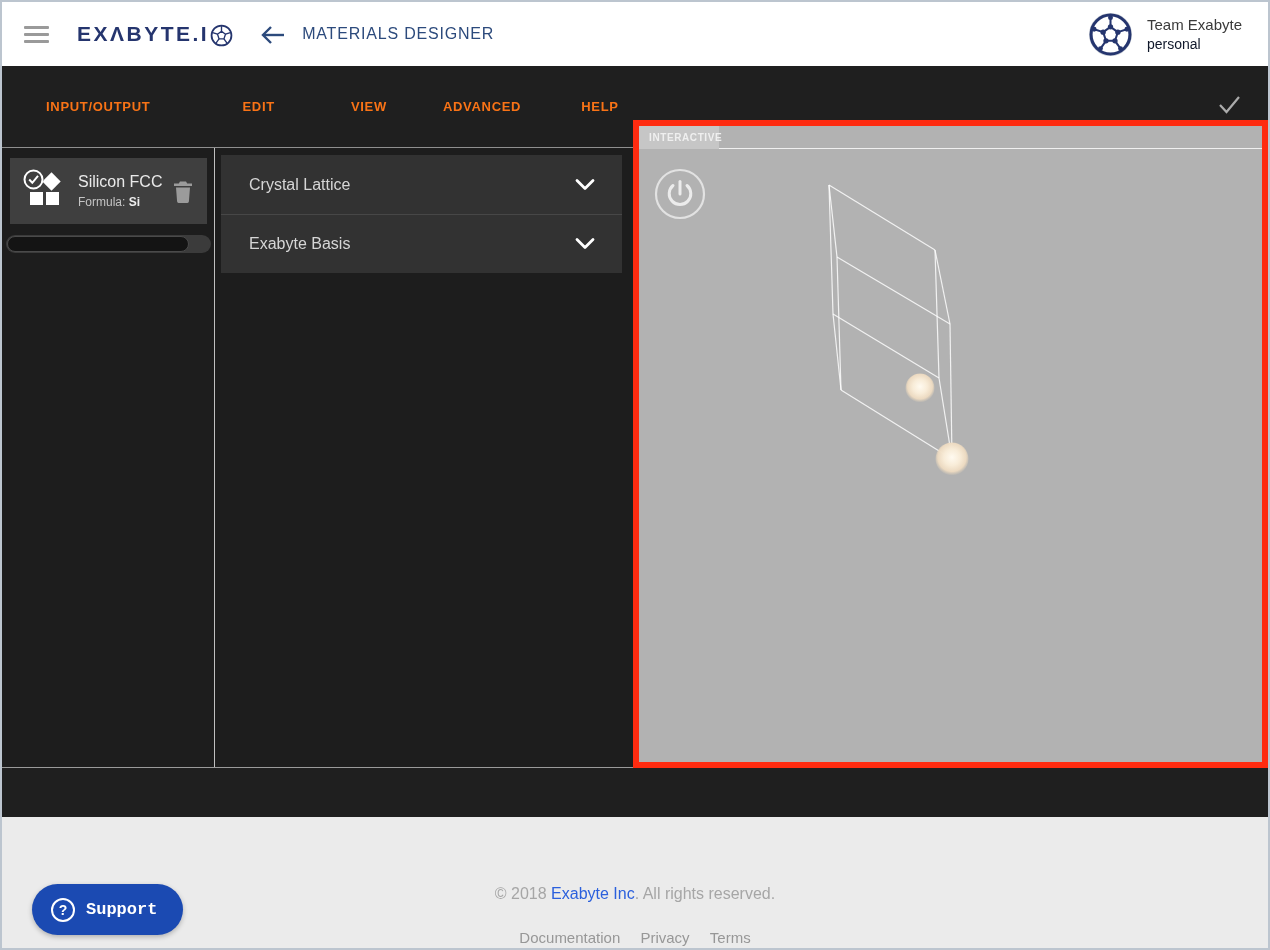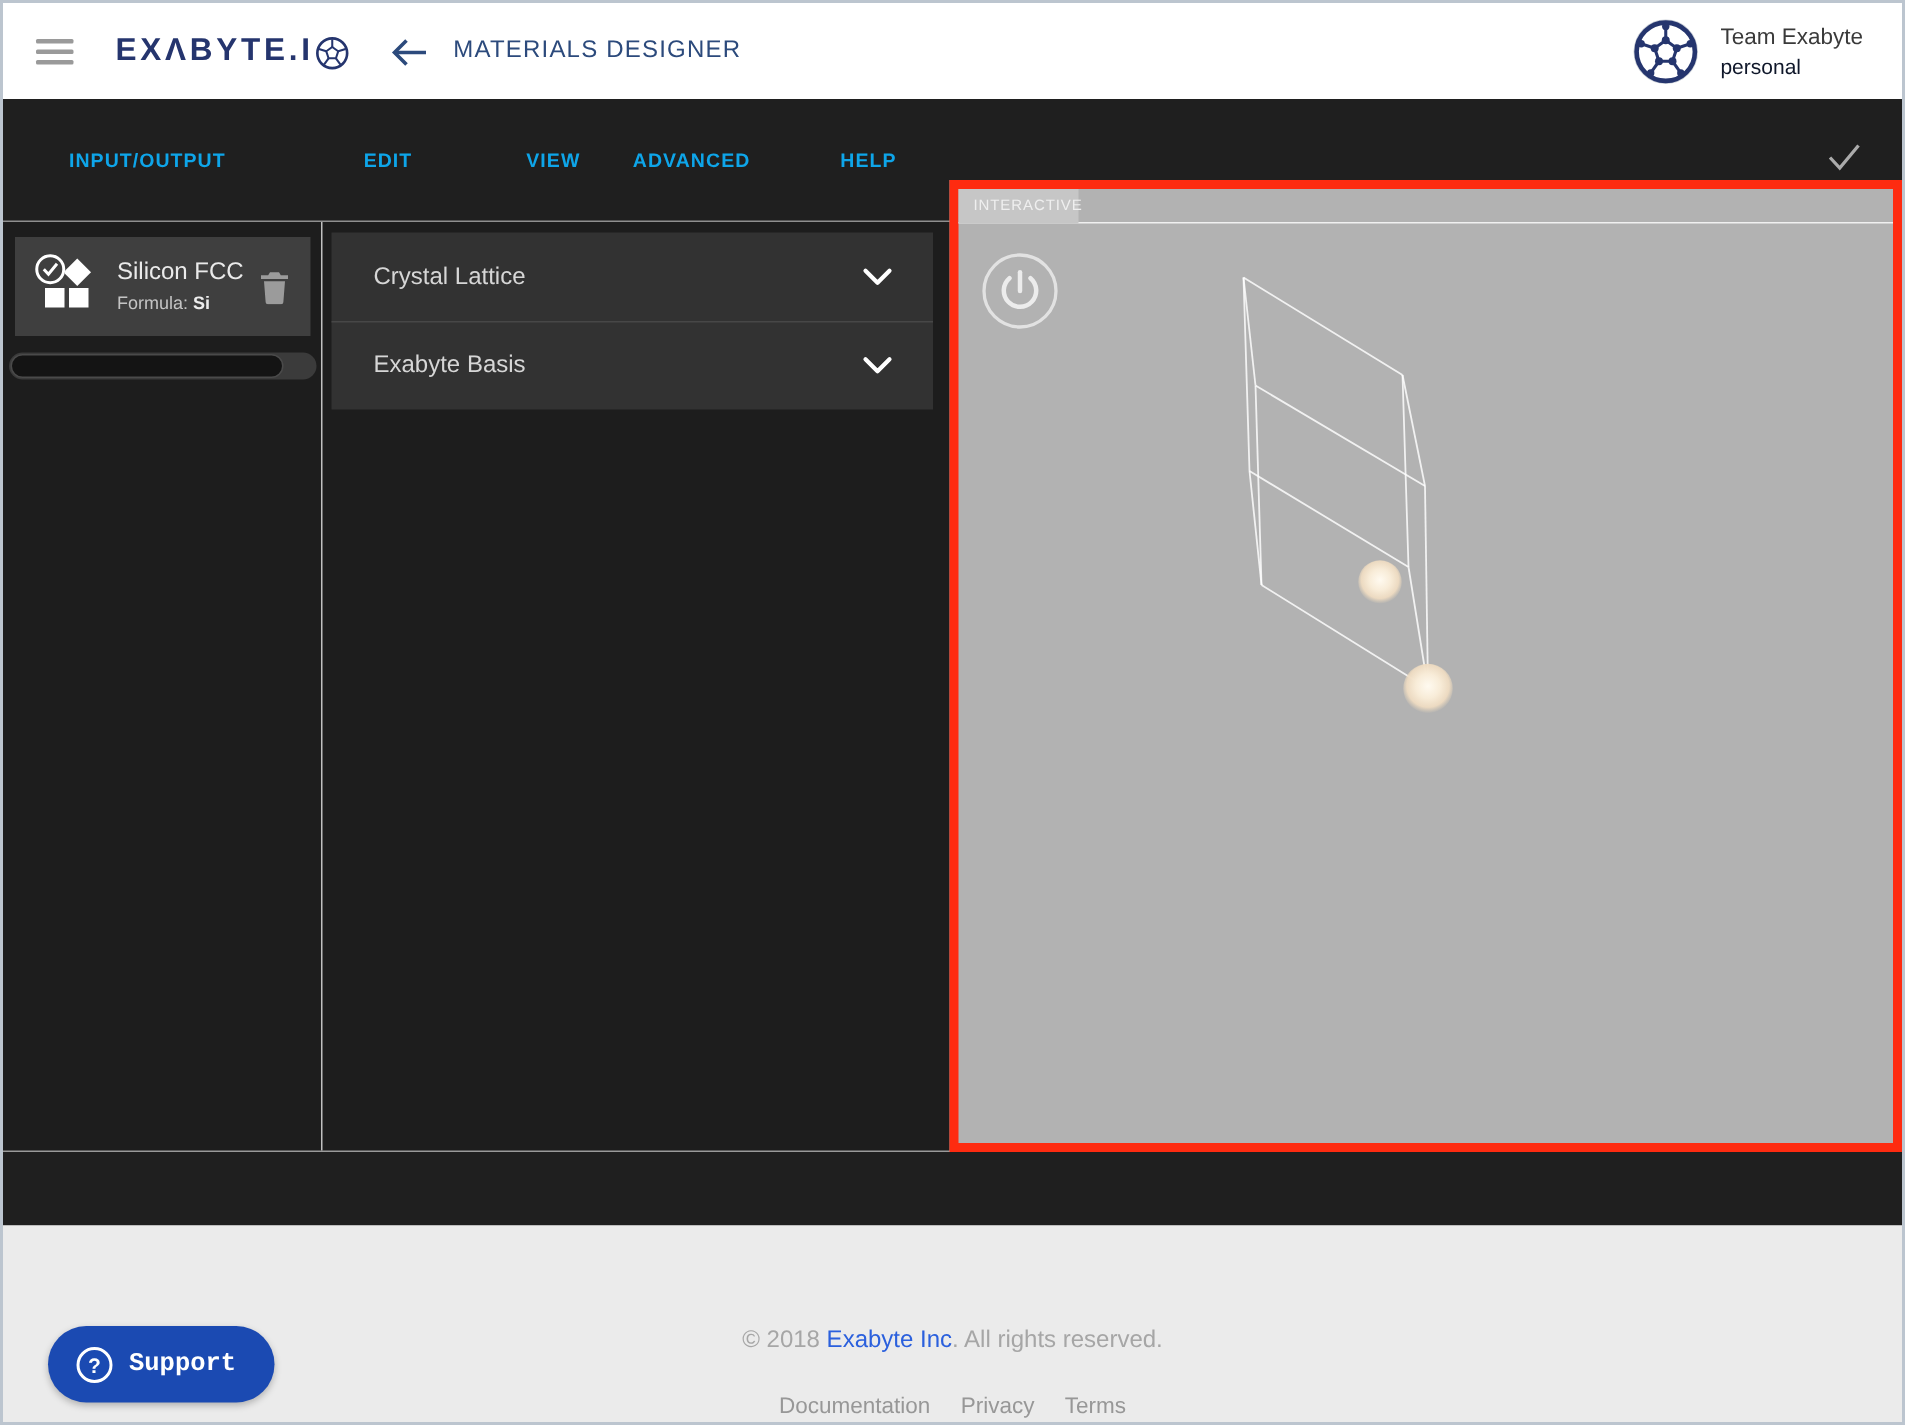--- a/index.html
+++ b/index.html
@@ -16,25 +16,25 @@
   .back-arrow { margin-left: 26px; margin-top: 2px; cursor: pointer; }
   .app-title { margin-left: 16px; font-size: 16px; letter-spacing: 0.8px; color: #2c4a7c; }
   .hdr-spacer { flex: 1; }
   .account { display: flex; align-items: center; margin-right: 26px; cursor: pointer; }
   .acct-text { margin-left: 14px; }
   .acct-name { font-size: 15px; color: #3a3a3a; }
   .acct-type { font-size: 14px; color: #0f172a; margin-top: 3px; }
 
   
   .menubar { height: 82px; background: #1f1f1f; display: flex; align-items: center; position: relative; border-bottom: 1px solid #8f8f8f; }
-  .menu-item { color: #0ea5e9; font-size: 13px; font-weight: 600; letter-spacing: 0.7px; cursor: pointer; white-space: nowrap; }
+  .menu-item { color: #f97316; font-size: 13px; font-weight: 600; letter-spacing: 0.7px; cursor: pointer; white-space: nowrap; }
   .menu-item:nth-child(1) { margin-left: 44px; }
   .menu-item:nth-child(2) { margin-left: 92px; }
   .menu-item:nth-child(3) { margin-left: 76px; }
-  .menu-item:nth-child(4) { margin-left: 35px; }
+  .menu-item:nth-child(4) { margin-left: 56px; }
   .menu-item:nth-child(5) { margin-left: 60px; }
   .menubar .saved-check { position: absolute; right: 26px; top: 28px; }
 
   
   .content { height: 620px; display: flex; background: #1d1d1d; border-bottom: 1px solid #9a9a9a; }
   .sidebar { width: 213px; border-right: 1px solid #c0c0c0; padding-top: 10px; position: relative; }
   .material-card { margin: 0 7px 0 8px; height: 66px; background: #3f3f3f; display: flex; align-items: center; cursor: pointer; }
   .mat-icon { margin-left: 10px; flex: 0 0 auto; }
   .mat-text { margin-left: 12px; flex: 1; }
   .mat-name { color: #eaeaea; font-size: 16px; }
@@ -46,21 +46,21 @@
 
   .panel { flex: 1; padding: 7px 6px 0 6px; }
   .accordion { width: 401px; }
   .acc-row { height: 59px; background: #323232; display: flex; align-items: center; cursor: pointer; }
   .acc-row + .acc-row { border-top: 1px solid #474747; }
   .acc-label { margin-left: 28px; color: #d6d6d6; font-size: 16px; flex: 1; }
   .acc-chevron { margin-right: 26px; }
 
   
   .viewer { position: absolute; left: 631px; top: 118px; width: 635px; height: 648px; border: 6px solid #fe2b10; background: #b2b2b2; z-index: 5; }
-  .viewer-tab { position: absolute; left: 0; top: 0; width: 80px; height: 23px; background: #c6c6c6; color: #efefef; font-size: 10px; font-weight: normal; letter-spacing: 0.6px; line-height: 23px; padding-left: 10px; }
+  .viewer-tab { position: absolute; left: 0; top: 0; width: 80px; height: 23px; background: #c6c6c6; color: #efefef; font-size: 10px; font-weight: bold; letter-spacing: 0.6px; line-height: 23px; padding-left: 10px; }
   .viewer-topline { position: absolute; left: 0; top: 22px; width: 100%; height: 1px; background: rgba(255,255,255,0.8); }
   .power-btn { position: absolute; left: 15px; top: 42px; width: 52px; height: 52px; background: transparent; border: none; padding: 0; cursor: pointer; }
   .scene { position: absolute; left: 0; top: 0; width: 623px; height: 636px; }
 
   
   .dark-strip { height: 49px; background: #1f1f1f; }
   .ftr { height: 134px; background: #ebebeb; position: relative; text-align: center; }
   .copyright { padding-top: 68px; font-size: 16px; color: #a6a6a6; }
   .copyright a { color: #2b60dd; text-decoration: none; cursor: pointer; }
   .ftr-links { margin-top: 26px; font-size: 15px; color: #979797; }

